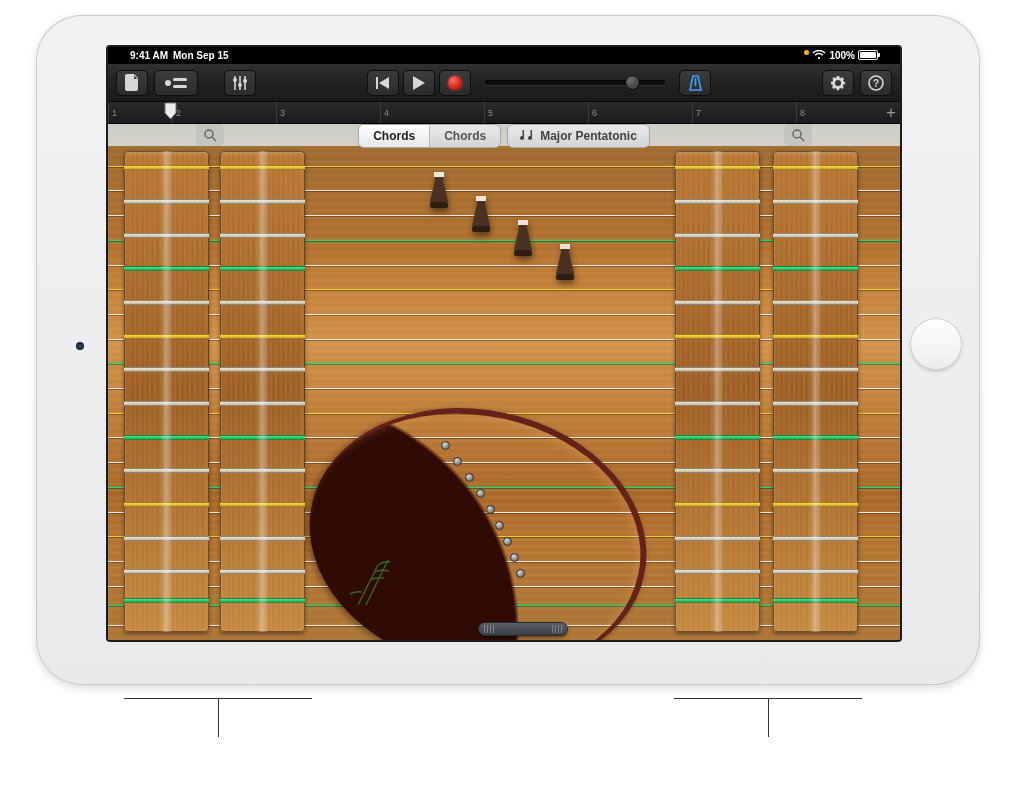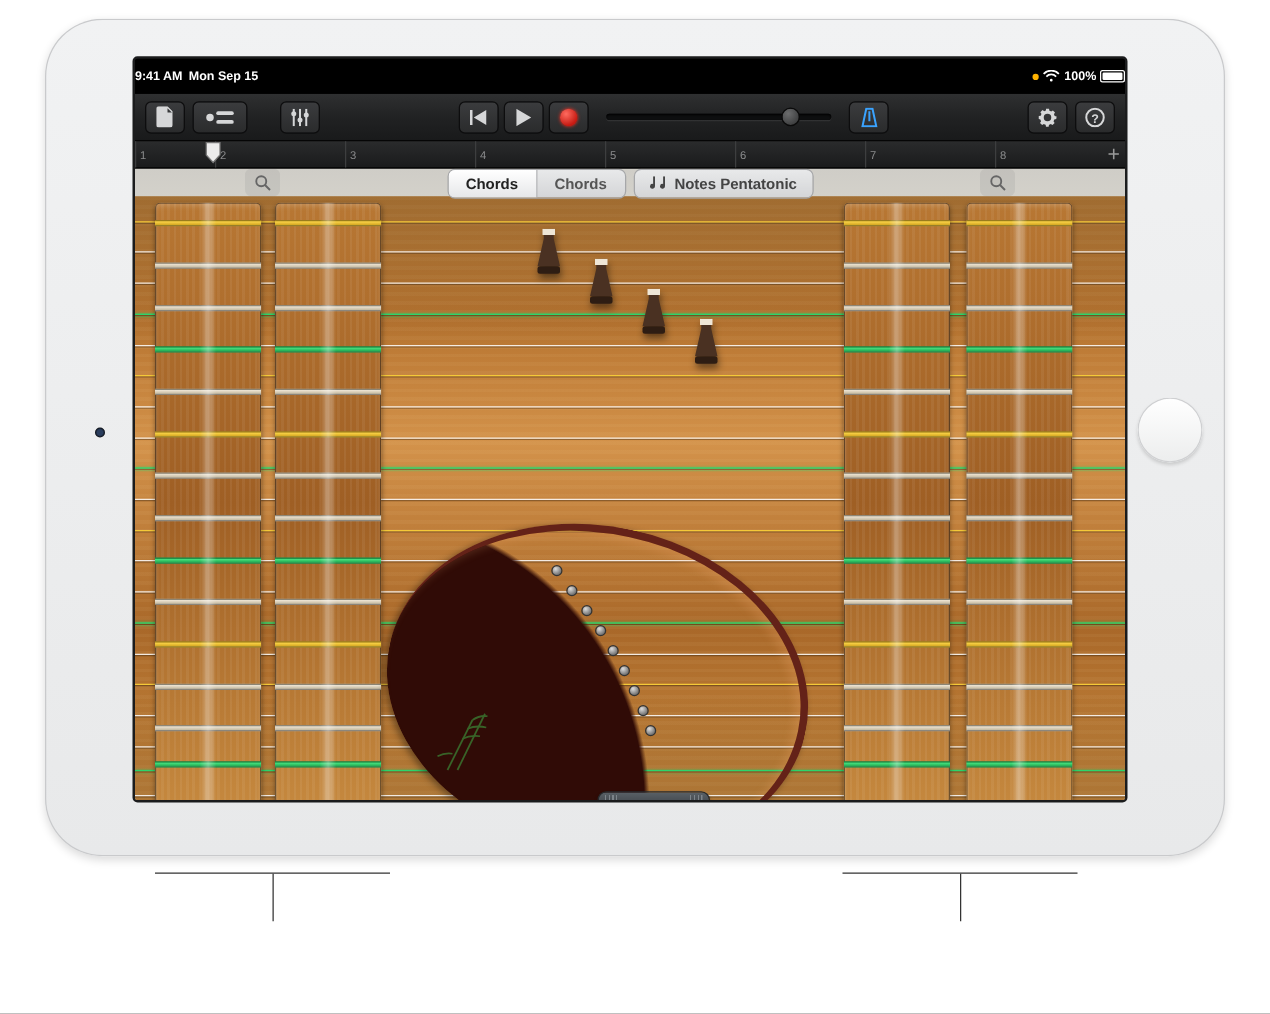--- a/index.html
+++ b/index.html
@@ -31,25 +31,25 @@
     background:radial-gradient(circle,#2a3d5d 40%,#0a0c10 70%);
   }
   .home-btn{
     position:absolute;right:18px;top:303px;width:52px;height:52px;border-radius:50%;
     background:linear-gradient(#fff,#eceded);
     box-shadow:0 0 0 1px #cfd0d2 inset, 0 2px 3px rgba(0,0,0,.15);
   }
   
   
   .status-bar{
-    height:28px;background:#000;color:#fff;font-size:10px;font-weight:600;
-    display:flex;align-items:center;padding:0 0;position:relative;
+    height:17px;background:#000;color:#fff;font-size:10px;font-weight:600;
+    display:flex;align-items:center;padding:0 22px;position:relative;
   }
   .status-left{display:flex;gap:5px;align-items:center;}
-  .status-right{margin-left:auto;display:flex;align-items:center;gap:3px;}
+  .status-right{margin-left:auto;display:flex;gap:3px;}
   .wifi-dot{width:5px;height:5px;border-radius:50%;background:#ffb300;}
   .battery{
     width:20px;height:10px;border:1px solid #fff;border-radius:2px;position:relative;display:inline-block;
   }
   .battery::after{content:"";position:absolute;right:-3px;top:2px;width:2px;height:4px;background:#fff;border-radius:0 1px 1px 0;}
   .battery-fill{position:absolute;inset:1px;background:#fff;border-radius:1px;}
   
   
   .control-bar{
     height:38px;background:linear-gradient(#2f3031,#212223 50%,#191a1b);
@@ -299,21 +299,21 @@
           </div>
           <div style="flex:1"></div>
           <div class="mode-seg">
             <div class="seg on">Chords</div>
             <div class="seg">Chords</div>
           </div>
           <div class="scale-btn">
             <svg width="14" height="12" viewBox="0 0 14 12">
                 <path fill="#444" d="M4 0v8a2 2 0 11-1.5-1.9V0zm8 0v8a2 2 0 11-1.5-1.9V0z"></path>
               </svg>
-            <span>Notes Pentatonic</span>
+            <span>Major Pentatonic</span>
           </div>
           <div style="flex:1"></div>
           <div class="zoom" style="margin-right:78px">
             <svg width="14" height="14" viewBox="0 0 14 14">
                 <circle cx="6" cy="6" r="4" fill="none" stroke="#666" stroke-width="1.5"></circle>
                 <line x1="9" y1="9" x2="13" y2="13" stroke="#666" stroke-width="1.5"></line>
               </svg>
           </div>
         </div>
 

